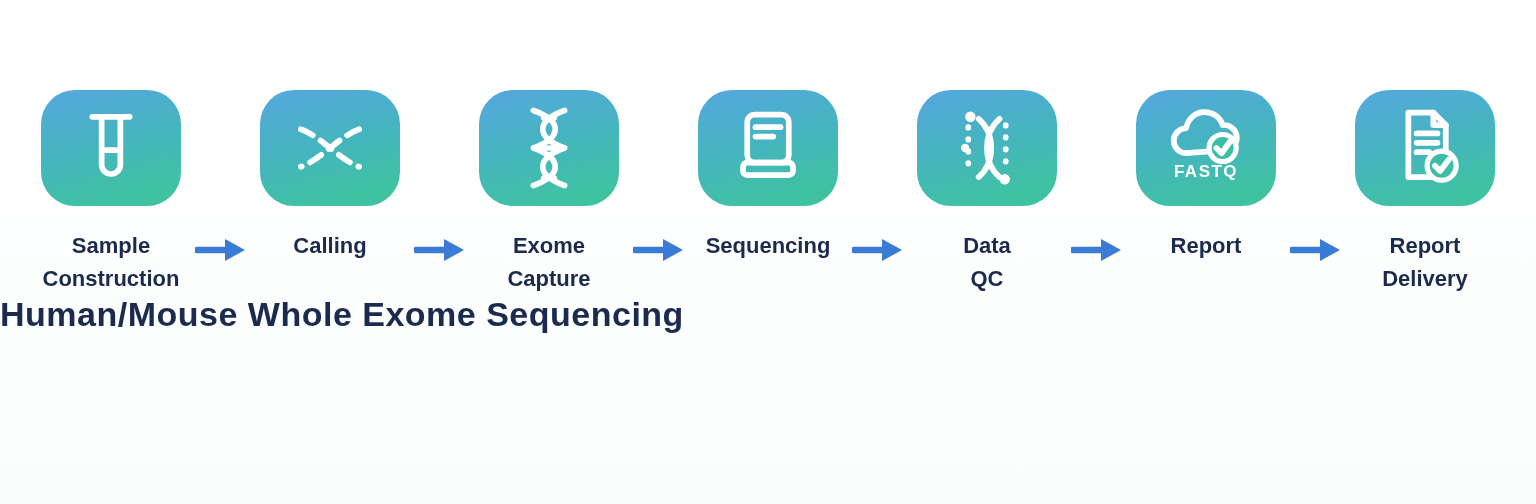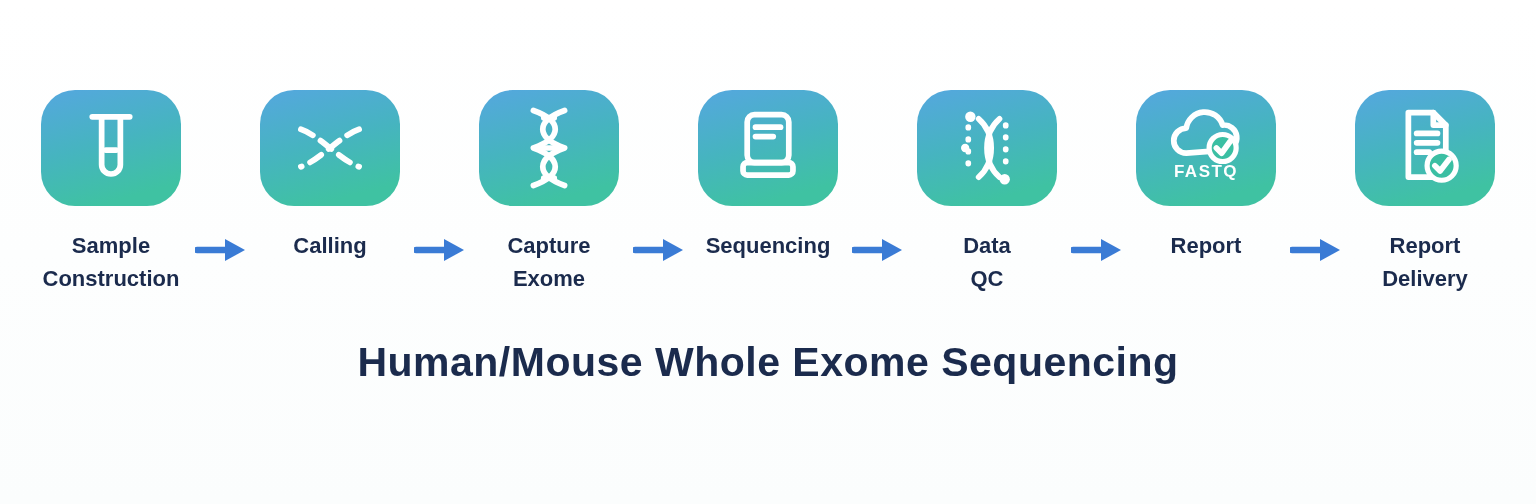--- a/index.html
+++ b/index.html
@@ -67,23 +67,21 @@
     text-align: center;
     line-height: 1.48;
     white-space: nowrap;
   }
   .label span { display: block; }
   .arrow {
     margin-top: 147px;
     flex-shrink: 0;
   }
   .title {
-    margin-top: 44px;
-    text-align: center;
-    font-size: 41px;
+    font-size: 34px;
     font-weight: bold;
     color: #1b2b4d;
     letter-spacing: 0.5px;
   }
   .stroke {
     fill: none;
     stroke: #ffffff;
     stroke-width: 5.5;
     stroke-linecap: round;
     stroke-linejoin: round;
@@ -135,22 +133,22 @@
       <div class="icon-box">
         <svg viewBox="0 0 100 100">
           <path class="stroke" d="M35 14 C63 24 63 40 35 50 C63 60 63 76 35 86"></path>
           <path class="stroke" d="M65 14 C37 24 37 40 65 50 C37 60 37 76 65 86"></path>
           <path class="stroke" d="M45 21 H55" stroke-width="4.5"></path>
           <path class="stroke" d="M42 50 H58" stroke-width="4.5"></path>
           <path class="stroke" d="M45 79 H55" stroke-width="4.5"></path>
         </svg>
       </div>
       <div class="label">
+        <span>Exome</span>
         <span>Capture</span>
-        <span>Exome</span>
       </div>
     </div>
 
     <svg class="arrow" width="52" height="26" viewBox="0 0 52 26">
       <path d="M2 13 H32" stroke="#3A7BD5" stroke-width="6.5" stroke-linecap="round" fill="none"></path>
       <polygon points="30,2 50,13 30,24" fill="#3A7BD5"></polygon>
     </svg>
 
     <div class="step">
       <div class="icon-box">

